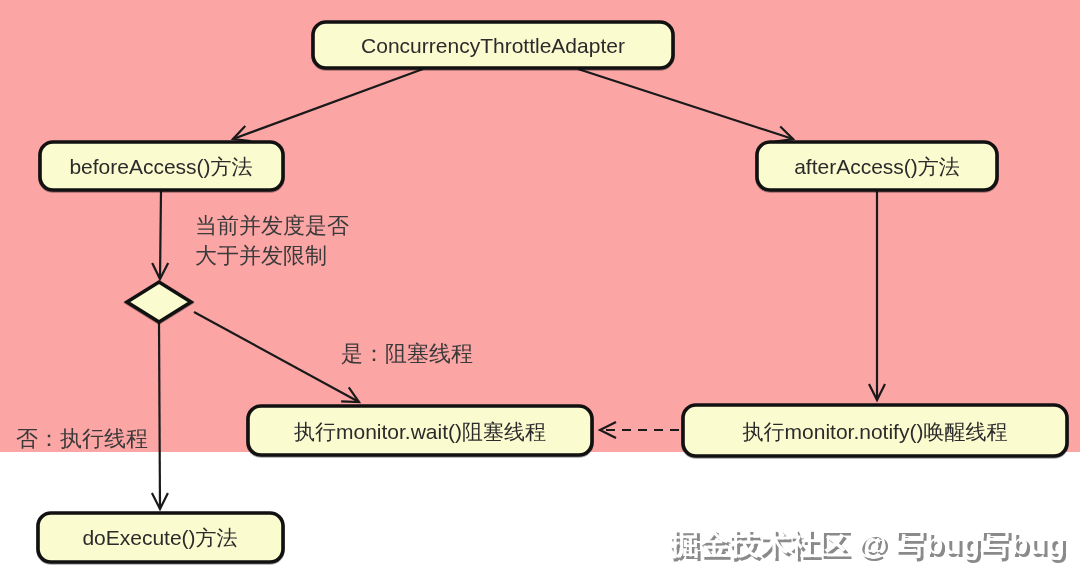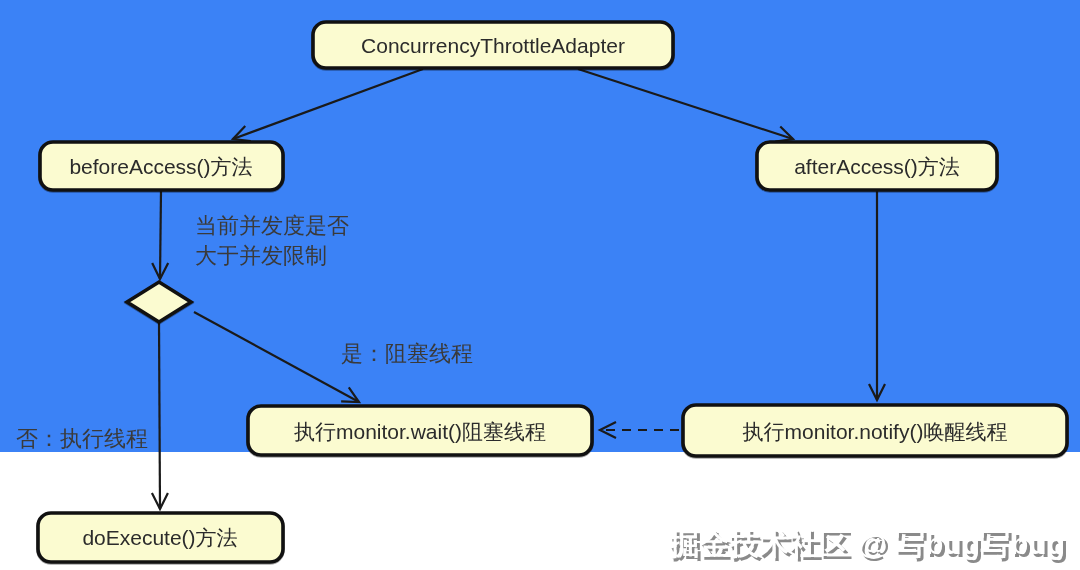--- a/index.html
+++ b/index.html
@@ -7,21 +7,21 @@
     padding: 0;
     background: #ffffff;
     width: 1080px;
     height: 570px;
     overflow: hidden;
   }
   .canvas {
     position: relative;
     width: 1080px;
     height: 452px;
-    background: #3b82f6;
+    background: #fca5a5;
   }
   svg {
     display: block;
     font-family: "Liberation Sans", "DejaVu Sans", sans-serif;
   }
   .edge {
     stroke: #1a1a1a;
     stroke-width: 2.2;
     fill: none;
   }

